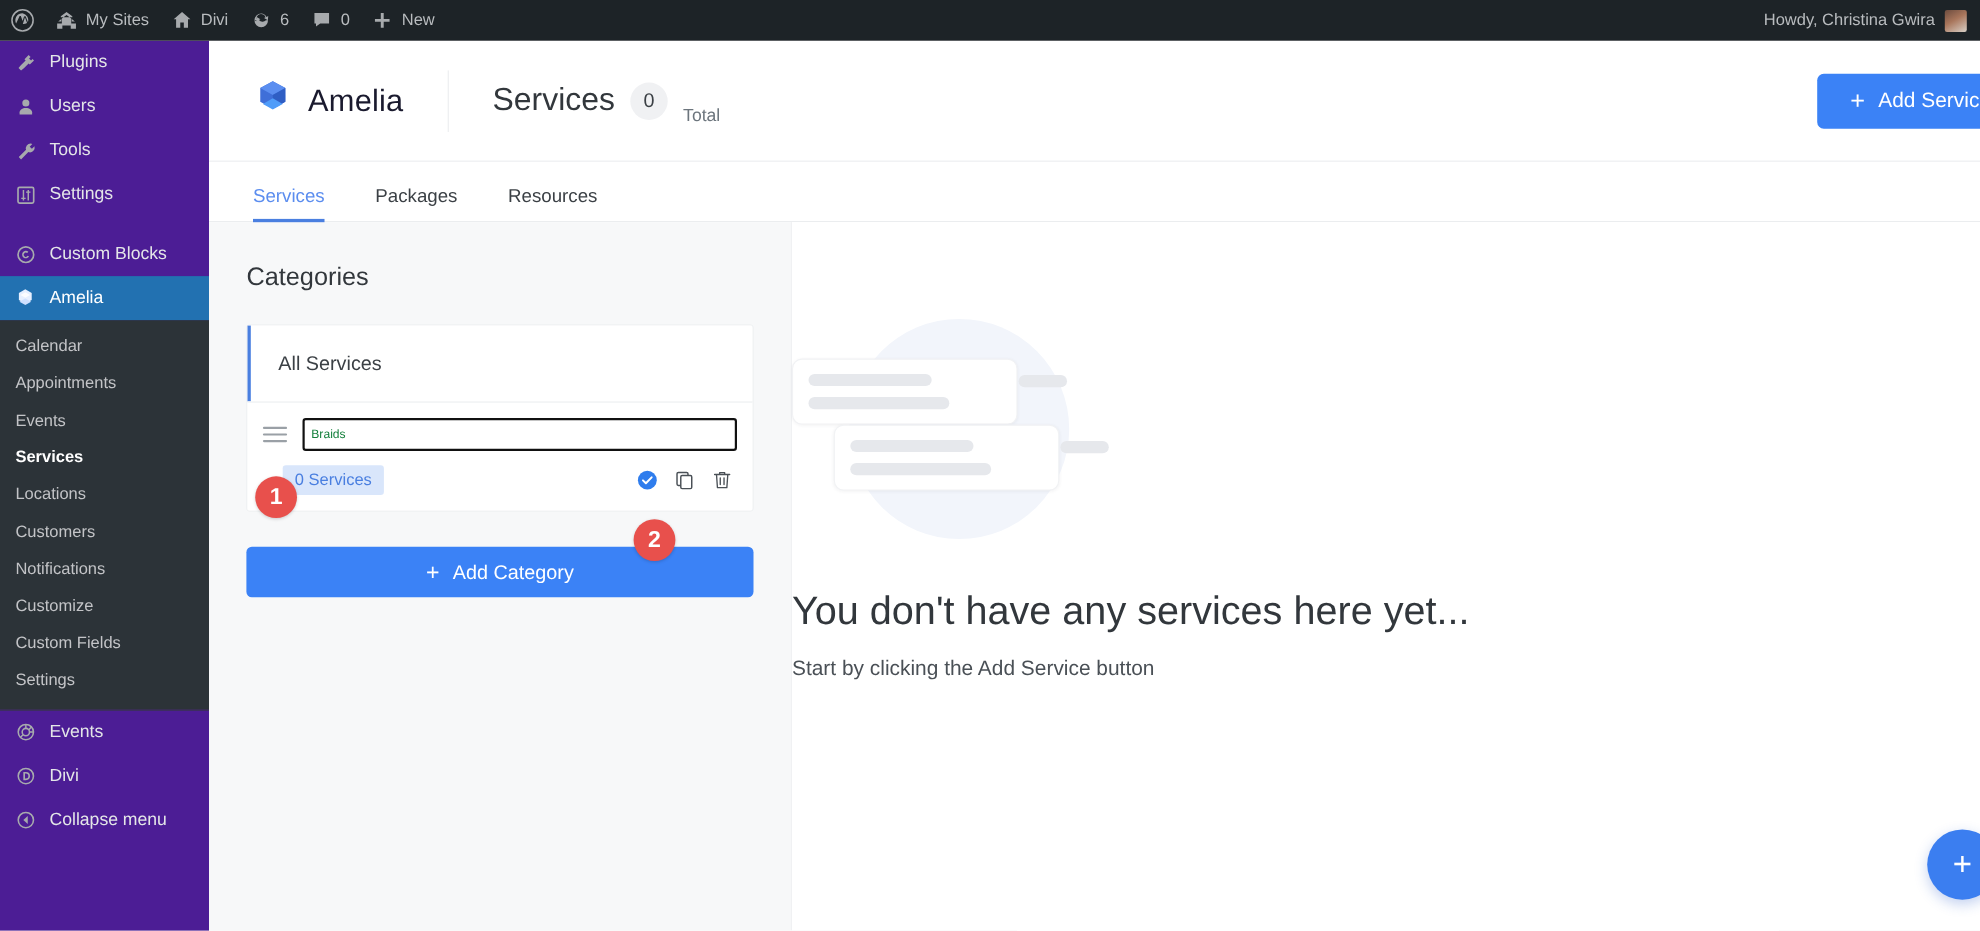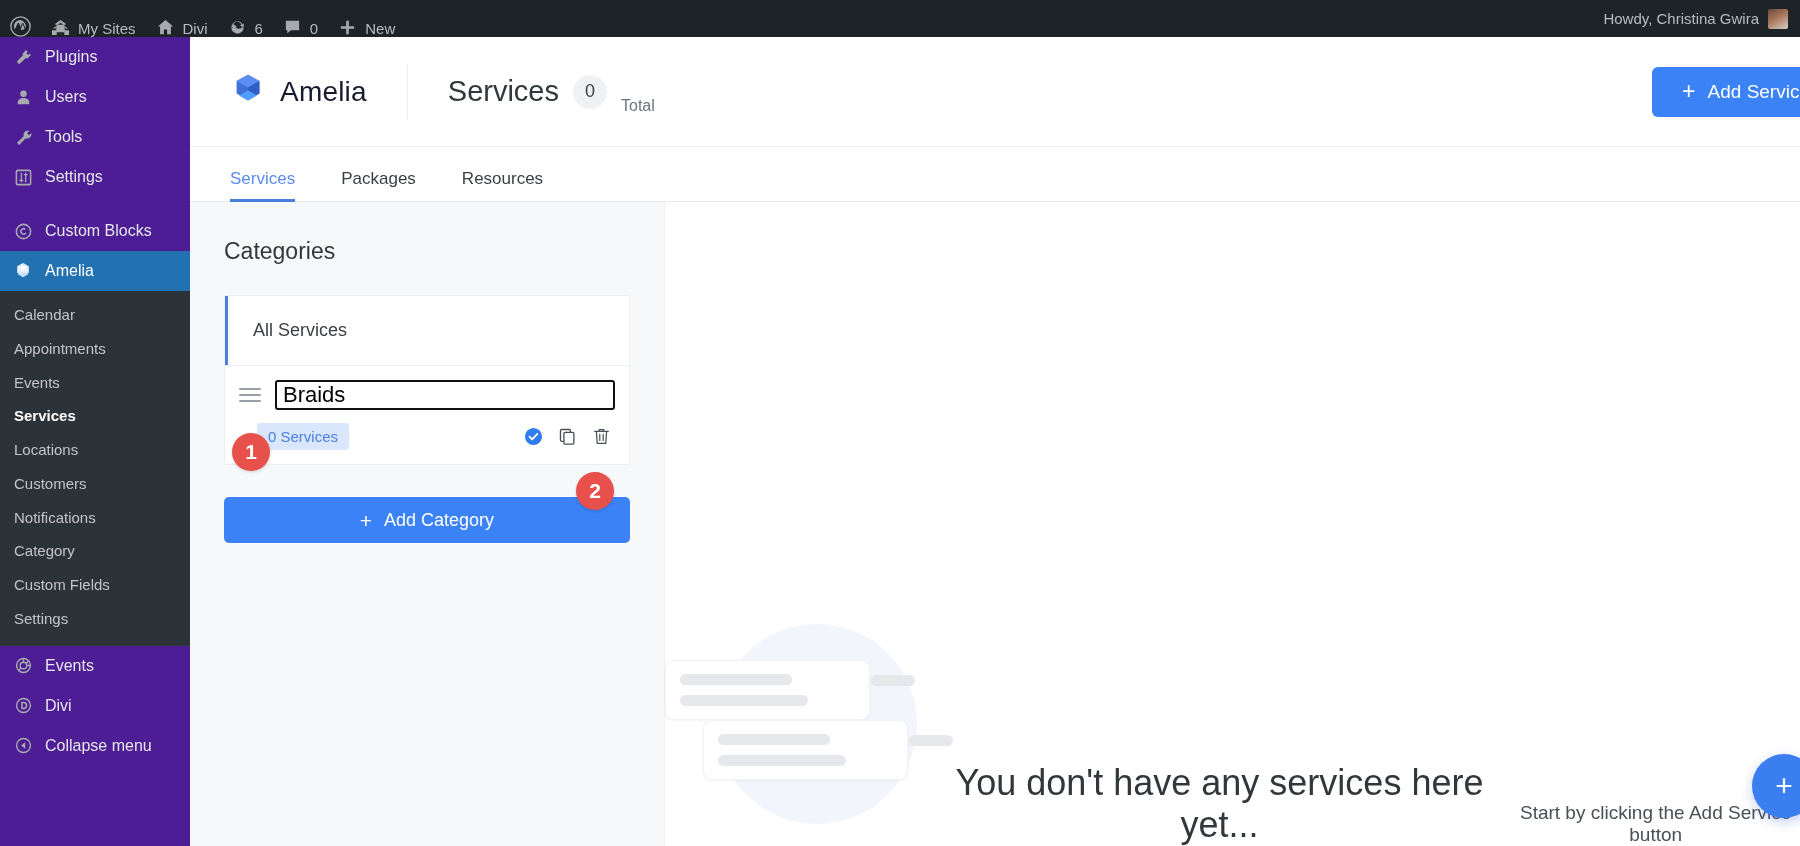--- a/index.html
+++ b/index.html
@@ -13,21 +13,21 @@
   
   #wp-admin-bar {
     position: absolute; top: 0; left: 0;
     width: 1800px; height: 37px;
     background: #1d2327;
     display: flex; align-items: center;
     color: #b9bcbf; font-size: 15px;
     z-index: 50;
   }
   .abar-item {
-    display: flex; align-items: flex-end; gap: 8px;
+    display: flex; align-items: center; gap: 8px;
     height: 37px; padding: 0 10px;
     color: #b9bcbf; white-space: nowrap;
   }
   .abar-item .ico { display: inline-flex; align-items: center; justify-content: center; }
   .abar-spacer { flex: 1 1 auto; }
   .abar-right { display: flex; align-items: center; gap: 9px; padding-right: 12px; color: #b9bcbf; font-size: 15px; }
   .avatar {
     width: 20px; height: 20px; border-radius: 2px;
     background: linear-gradient(150deg,#6b4b3e 0%,#a9765c 45%,#d8cfc6 100%);
     display: inline-block;
@@ -148,21 +148,21 @@
     border-top: 1px solid #eceef0;
     padding: 14px 14px 14px 14px;
     background: #fff;
   }
   .cat-row1 { display: flex; align-items: center; gap: 14px; }
   .drag-handle { width: 22px; display: flex; flex-direction: column; gap: 4px; cursor: move; flex: 0 0 auto; }
   .drag-handle span { display: block; height: 2px; background: #9aa0a6; border-radius: 1px; }
   #category-name-input {
     flex: 1 1 auto; height: 30px;
     border: 2px solid #111; border-radius: 3px;
-    padding: 0 6px; font-size: 22px; color: #000000;
+    padding: 0 6px; font-size: 11px; color: #15803d;
     font-family: inherit; outline: none; background: #fff;
   }
   .cat-row2 {
     display: flex; align-items: center;
     margin-top: 13px; padding-left: 18px;
   }
   .svc-badge {
     background: #d9e6fb; color: #4a7fe0;
     border-radius: 3px; padding: 5px 11px;
     font-size: 15px;
@@ -175,22 +175,22 @@
     border: none; border-radius: 5px;
     font-size: 18px; font-family: inherit;
     display: flex; align-items: center; justify-content: center; gap: 12px;
     cursor: pointer;
   }
   #add-category-btn .plus { font-size: 21px; line-height: 1; }
 
   
   #empty-state {
     flex: 1 1 auto;
-    display: flex; flex-direction: row;
-    align-items: flex-end; justify-content: flex-start;
+    display: flex; flex-direction: column;
+    align-items: flex-start; justify-content: flex-start;
     padding-top: 88px;
     background: #fff;
     gap: 22px;
   }
   .illus { position: relative; width: 300px; height: 200px; margin-bottom: 22px; }
   .illus-circle {
     position: absolute; left: 52px; top: 0;
     width: 200px; height: 200px; border-radius: 50%;
     background: #f2f5fb;
   }
@@ -205,21 +205,21 @@
   .bar { height: 11px; border-radius: 6px; background: #e6e8ec; }
   .bar.r1 { width: 112px; }
   .bar.r2 { width: 128px; }
   .bar-side {
     position: absolute; right: -46px; height: 11px; width: 44px;
     border-radius: 6px; background: #e6e8ec;
   }
   .illus-card.one .bar-side { top: 14px; }
   .illus-card.two .bar-side { top: 14px; }
   .empty-title { font-size: 36px; color: #32373c; font-weight: 400; text-align: center; }
-  .empty-sub { font-size: 19px; color: #4a5056; margin-top: 28px; text-align: center; }
+  .empty-sub { font-size: 19px; color: #4a5056; text-align: center; }
 
   
   #fab {
     position: absolute; right: -16px; bottom: 28px;
     width: 64px; height: 64px; border-radius: 50%;
     background: #3b7ef0; color: #fff;
     display: flex; align-items: center; justify-content: center;
     font-size: 30px; cursor: pointer;
     box-shadow: 0 4px 12px rgba(40,90,200,.28);
   }
@@ -368,21 +368,21 @@
   </div>
 
   <div class="submenu">
     <a class="submenu-item">Calendar</a>
     <a class="submenu-item">Appointments</a>
     <a class="submenu-item">Events</a>
     <a class="submenu-item current">Services</a>
     <a class="submenu-item">Locations</a>
     <a class="submenu-item">Customers</a>
     <a class="submenu-item">Notifications</a>
-    <a class="submenu-item">Category</a>
+    <a class="submenu-item">Customize</a>
     <a class="submenu-item">Custom Fields</a>
     <a class="submenu-item">Settings</a>
   </div>
 
   <div class="menu-divider"></div>
 
   <div class="menu-top">
     <span class="ico">
       <svg width="19" height="19" viewBox="0 0 20 20">
           <circle cx="10" cy="10" r="7.3" fill="none" stroke="#a7aaad" stroke-width="1.5"></circle>

